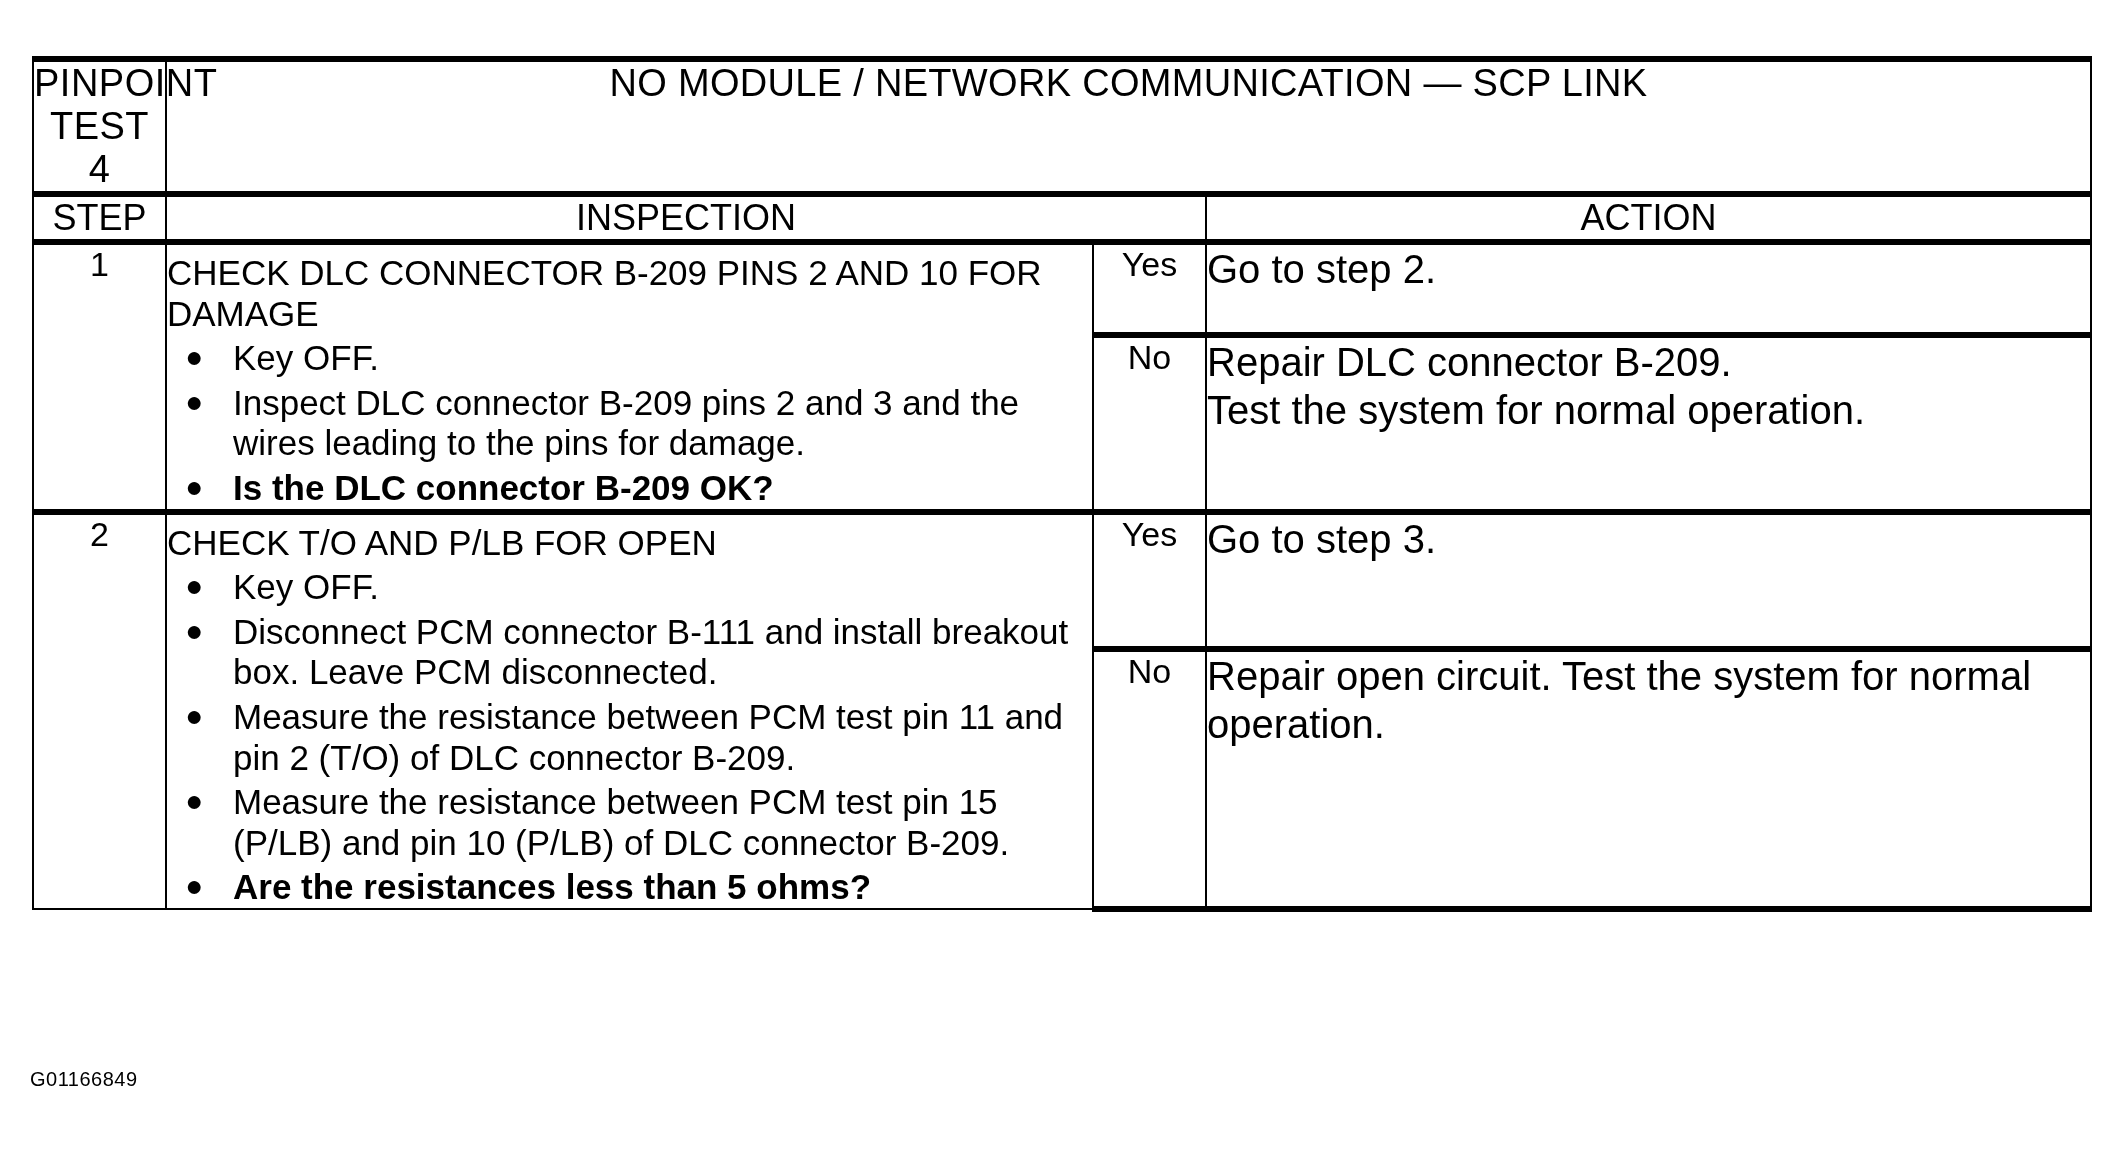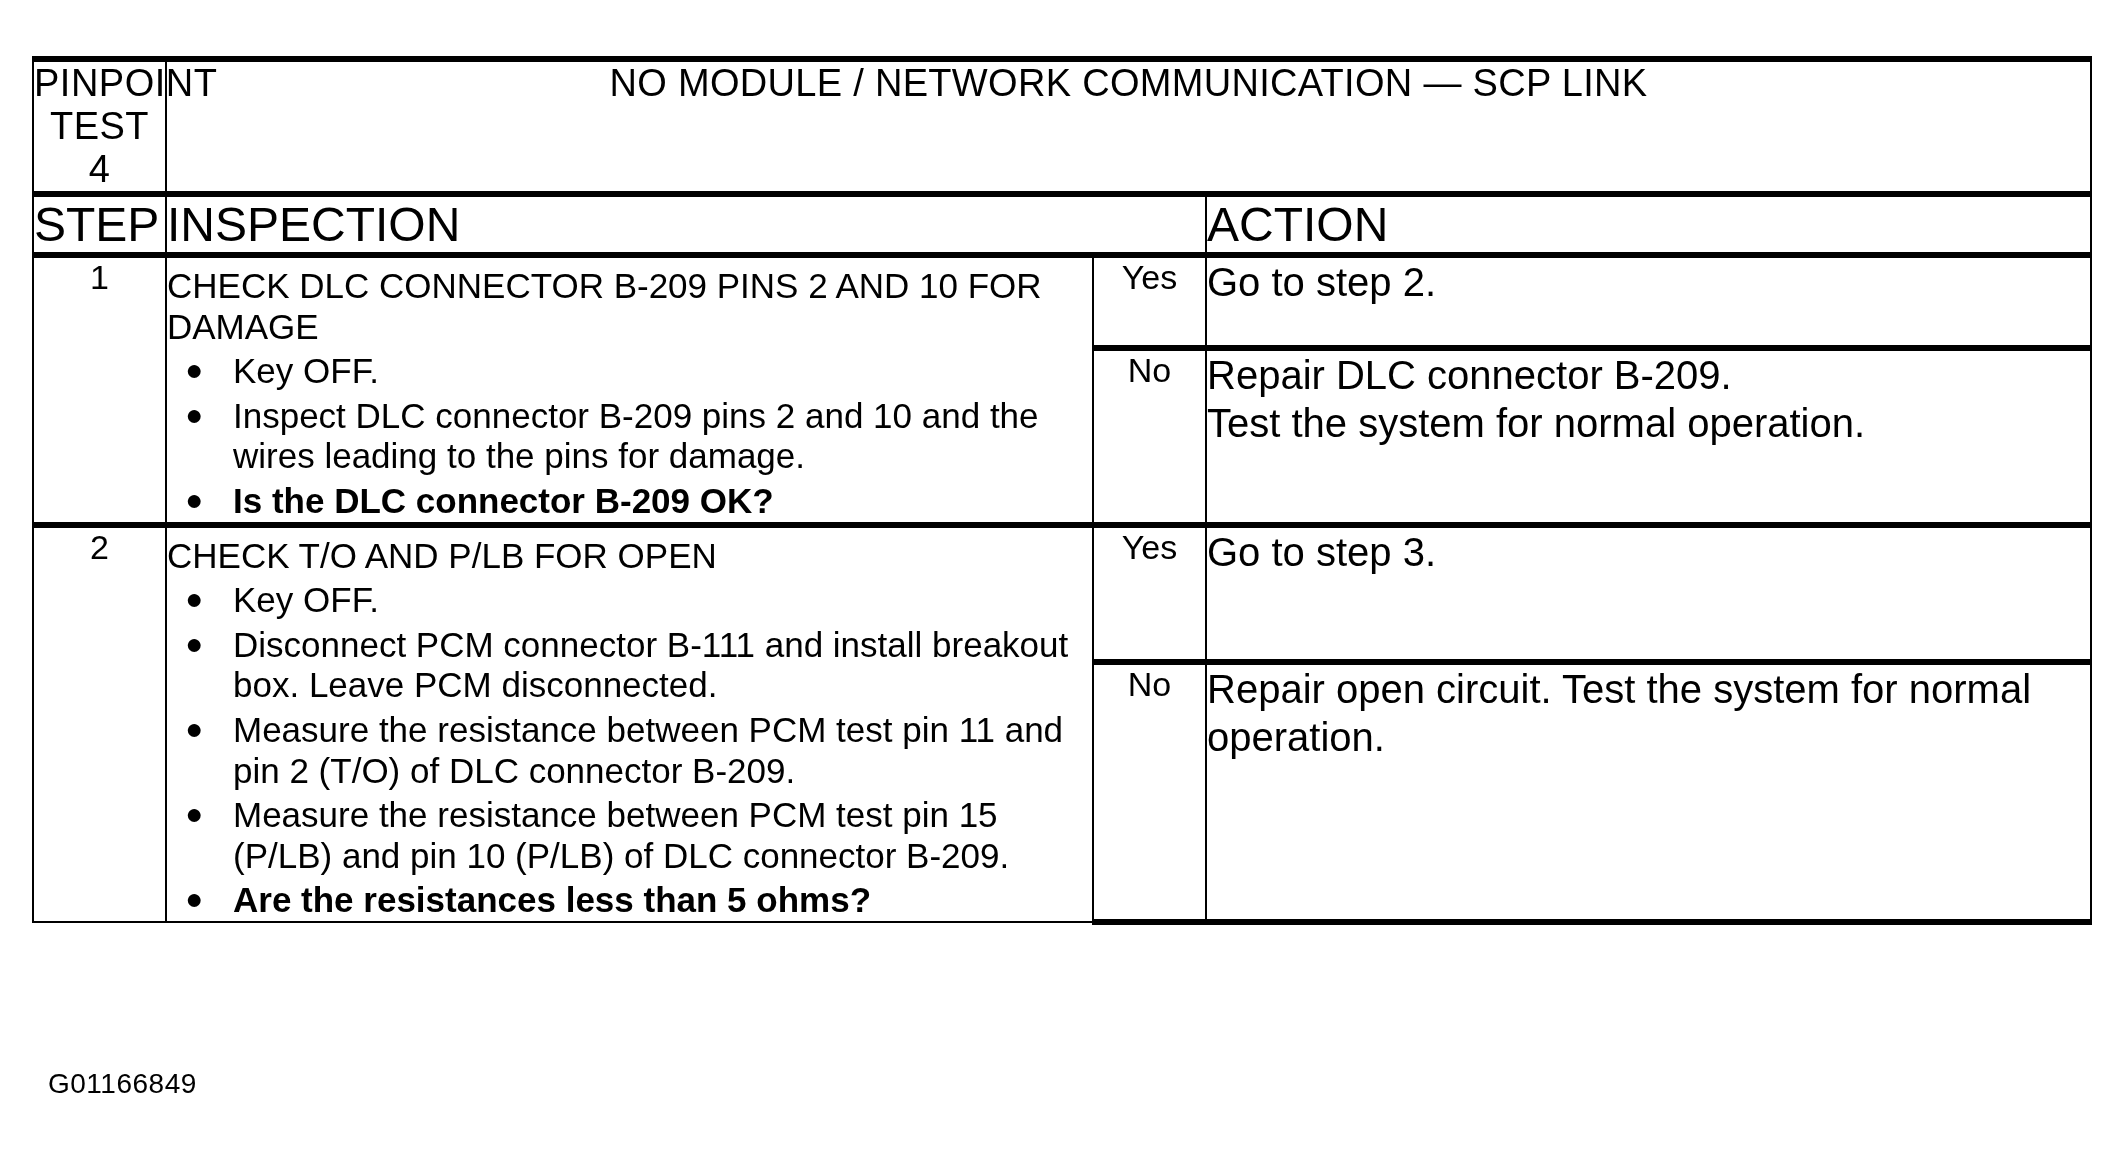--- a/index.html
+++ b/index.html
@@ -58,21 +58,22 @@
   .title-right {
     text-align: center;
     font-size: 38px;
     font-weight: bold;
     letter-spacing: 0.3px;
     padding: 14px 10px 16px 18px;
   }
 
   
   .colhead {
-    font-size: 48px;
+    text-align: center;
+    font-size: 36px;
     font-weight: bold;
     padding: 11px 6px 13px;
   }
 
   
   .step-num {
     text-align: center;
     font-size: 34px;
     padding: 14px 6px 10px;
   }
@@ -120,23 +121,23 @@
     vertical-align: top;
   }
   .action-cell p { margin: 0; }
 
   
   .yn-no td { border-top: 6px solid #000; }
 
   
   .figure-caption {
     position: absolute;
-    left: 48px;
+    left: 30px;
     top: 1068px;
-    font-size: 28px;
+    font-size: 20px;
     letter-spacing: 0.5px;
   }
 </style>
 </head>
 <body>
 
 <div class="page">
 
   <table class="pinpoint-table">
     <colgroup>
@@ -162,21 +163,21 @@
         <td class="step-num" rowspan="2">1</td>
         <td class="inspection-cell" rowspan="2">
           <div class="insp-heading">CHECK DLC CONNECTOR B-209 PINS 2 AND 10 FOR DAMAGE</div>
           <ul class="insp-list">
             <li>
               <span class="bullet">●</span>
               <span>Key OFF.</span>
             </li>
             <li>
               <span class="bullet">●</span>
-              <span>Inspect DLC connector B-209 pins 2 and 10 and the wires leading to the pins for damage.</span>
+              <span>Inspect DLC connector B-209 pins 2 and 3 and the wires leading to the pins for damage.</span>
             </li>
             <li class="bold">
               <span class="bullet">●</span>
               <span>Is the DLC connector B-209 OK?</span>
             </li>
           </ul>
         </td>
         <td class="yn-cell">Yes</td>
         <td class="action-cell">
           <p>Go to step 2.</p>

